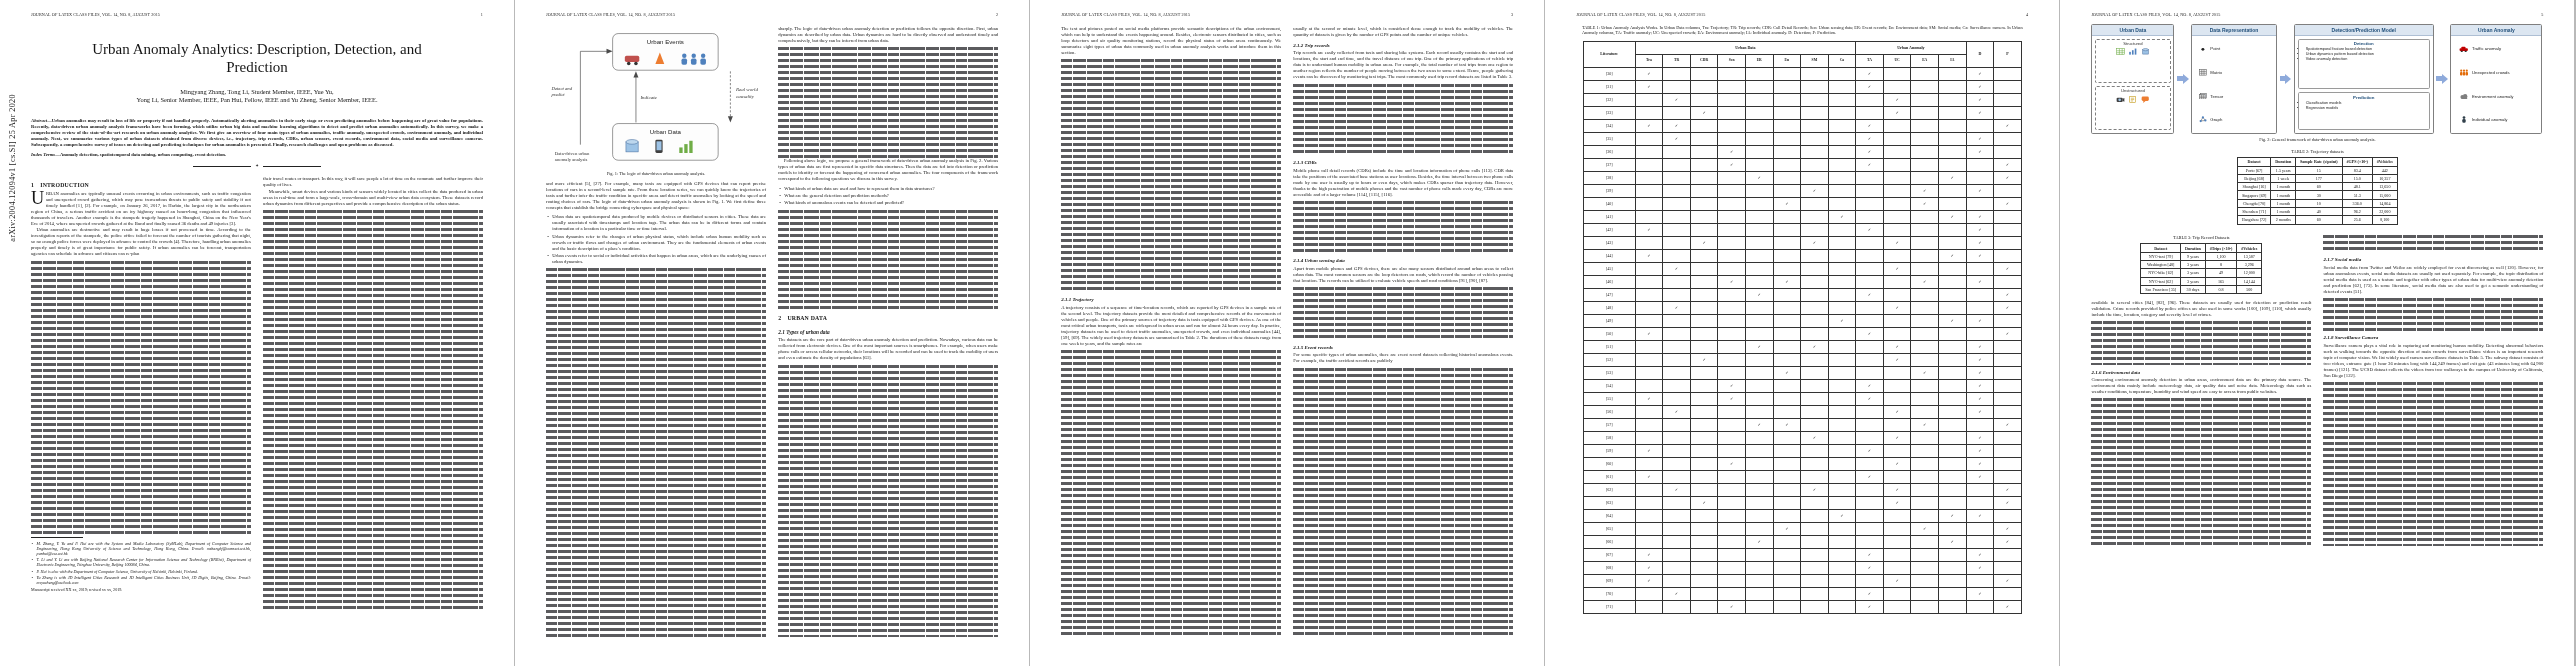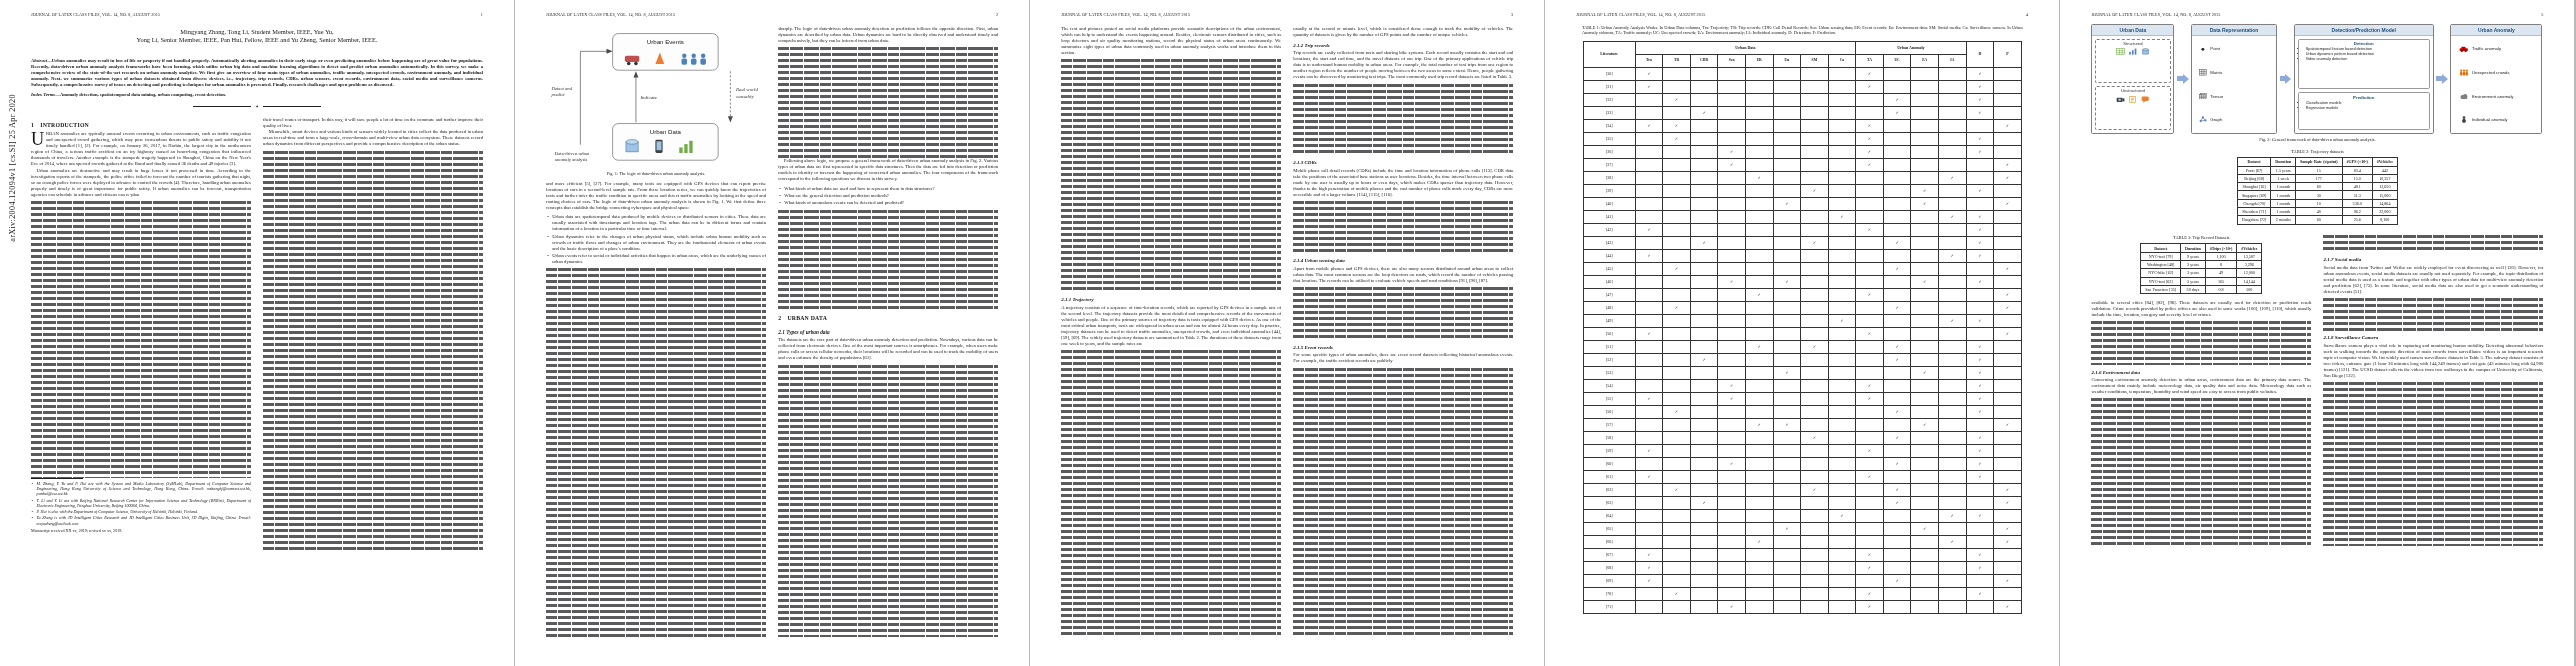--- a/index.html
+++ b/index.html
@@ -91,20 +91,21 @@
 
 <div class="canvas">
 
   <div class="page">
     <div class="arxiv-side">arXiv:2004.12094v1  [cs.SI]  25 Apr 2020</div>
     <div class="pginner">
       <div class="pgheader">
         <span>JOURNAL OF LATEX CLASS FILES, VOL. 14, NO. 8, AUGUST 2015</span>
         <span>1</span>
       </div>
+      <div class="title">Urban Anomaly Analytics: Description, Detection, and Prediction</div>
       <div class="authors">
         <div>Mingyang Zhang, Tong Li, Student Member, IEEE, Yue Yu,</div>
         <div>Yong Li, Senior Member, IEEE, Pan Hui, Fellow, IEEE and Yu Zheng, Senior Member, IEEE.</div>
       </div>
       <div class="abstract">
         <span class="lead">Abstract—</span><span>Urban anomalies may result in loss of life or property if not handled properly. Automatically alerting anomalies in their early stage or even predicting anomalies before happening are of great value for populations. Recently, data-driven urban anomaly analysis frameworks have been forming, which utilize urban big data and machine learning algorithms to detect and predict urban anomalies automatically. In this survey, we make a comprehensive review of the state-of-the-art research on urban anomaly analytics. We first give an overview of four main types of urban anomalies, traffic anomaly, unexpected crowds, environment anomaly, and individual anomaly. Next, we summarize various types of urban datasets obtained from diverse devices, i.e., trajectory, trip records, CDRs, urban sensors, event records, environment data, social media and surveillance cameras. Subsequently, a comprehensive survey of issues on detecting and predicting techniques for urban anomalies is presented. Finally, research challenges and open problems as discussed.</span>
       </div>
       <div class="indexterms">
         <span class="lead">Index Terms—</span><span>Anomaly detection, spatiotemporal data mining, urban computing, event detection.</span>
       </div>

